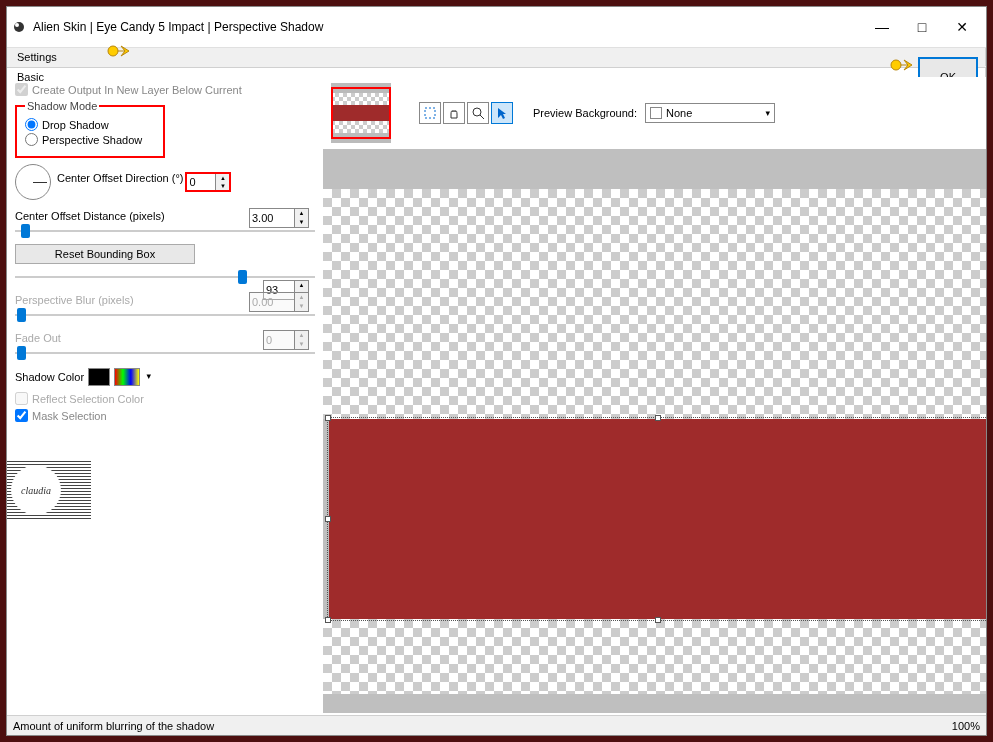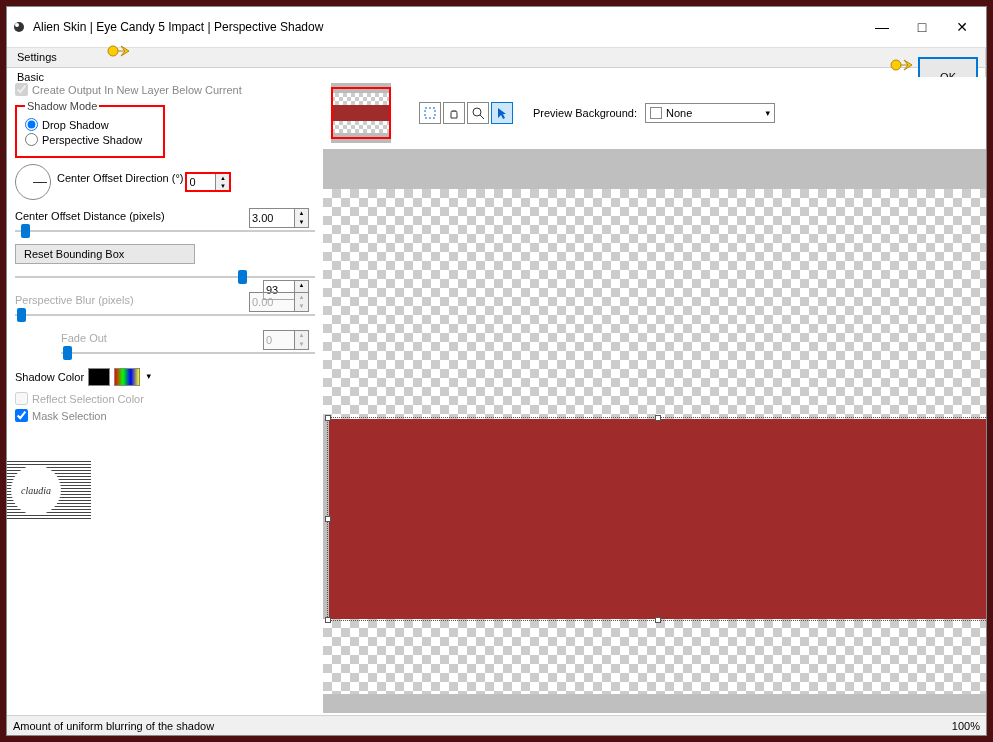--- a/index.html
+++ b/index.html
@@ -38,21 +38,21 @@
   .spinner-btns div { flex: 1; background: #f0f0f0; font-size: 6px; text-align: center; line-height: 8px; cursor: pointer; }
   .param-row { margin: 4px 0 2px 0; position: relative; }
   .param-label { display: block; margin-bottom: 2px; }
   .param-label.disabled { color: #aaa; }
   .slider-box { position: relative; height: 14px; }
   .slider-track { position: absolute; top: 6px; left: 0; right: 0; height: 2px; background: #ccc; }
   .slider-thumb { position: absolute; top: 0; width: 9px; height: 14px; background: #0078d7; border-radius: 2px; }
   .red-group { position: absolute; right: 6px; top: 132px; width: 92px; height: 138px; border: 3px solid #f00; }
   .spinner-row { display: flex; justify-content: flex-end; align-items: center; }
   .spinw input { width: 44px; }
-  .reset-btn { background: #e8e8e8; border: 1px solid #aaa; padding: 3px 8px; font-size: 11px; cursor: pointer; margin: 6px 0; width: 180px; }
+  .reset-btn { background: #e8e8e8; border: 1px solid #aaa; padding: 3px 8px; font-size: 11px; cursor: pointer; margin: 6px 0; width: 180px; text-align: center; }
   .color-row { display: flex; align-items: center; gap: 4px; margin: 8px 0 4px 0; }
   .color-swatch { width: 22px; height: 18px; background: #000; border: 1px solid #888; display: inline-block; }
   .rainbow-btn { width: 26px; height: 18px; border: 1px solid #888; display: inline-block; background: linear-gradient(90deg, #f00 0%, #0f0 33%, #00f 66%, #ff0 100%); position: relative; }
   .rainbow-btn::after { content: '▾'; position: absolute; right: -12px; top: 2px; font-size: 9px; }
   .statusbar { position: absolute; bottom: 0; left: 0; right: 0; height: 20px; background: #f0f0f0; border-top: 1px solid #d0d0d0; font-size: 11px; display: flex; align-items: center; padding: 0 6px; justify-content: space-between; }
   .top-right-btns { position: absolute; right: 8px; top: 50px; display: flex; flex-direction: column; gap: 4px; align-items: flex-end; }
   .btn { border: 1px solid #888; background: #e8e8e8; padding: 12px 20px; font-size: 11px; cursor: pointer; min-width: 56px; text-align: center; }
   .btn.ok { border: 2px solid #0078d7; }
   .preview-top { height: 72px; background: #fff; display: flex; align-items: center; padding: 4px 8px; gap: 8px; position: relative; }
   .thumb-area { width: 60px; height: 60px; position: relative; }
@@ -208,21 +208,21 @@
                   <div>▼</div>
                 </div>
             </div>
           </div>
           <div class="slider-box">
             <div class="slider-track"></div>
               <div class="slider-thumb" style="left:2px;"></div>
           </div>
         </div>
 
-        <div class="param-row" style="margin-top:10px;margin-left:46px;">
+        <div class="param-row" style="margin-top:10px;">
           <span class="param-label disabled">Fade Out</span>
           <div class="spinner-row" style="position:absolute; right:6px; top:-2px;">
             <div class="spinner spinw" style="color:#aaa">
               <input disabled="" style="width: 30px; color: rgb(170, 170, 170);" value="0">
               <div class="spinner-btns">
                   <div>▲</div>
                   <div>▼</div>
                 </div>
             </div>
           </div>

